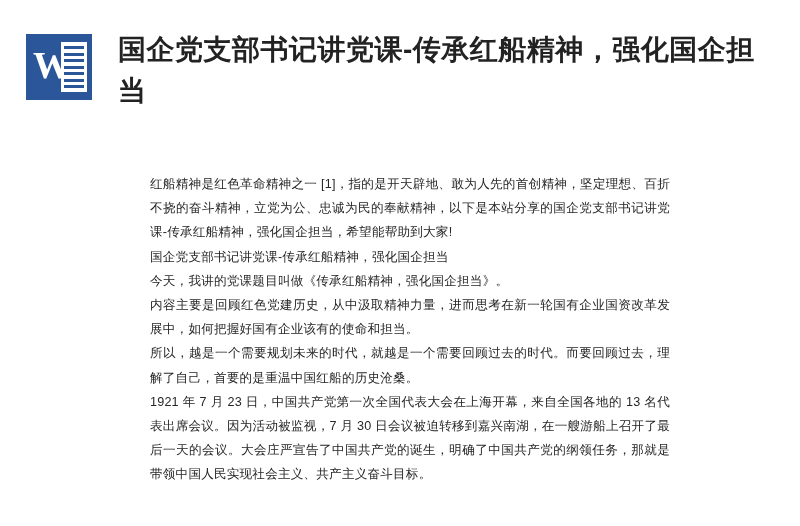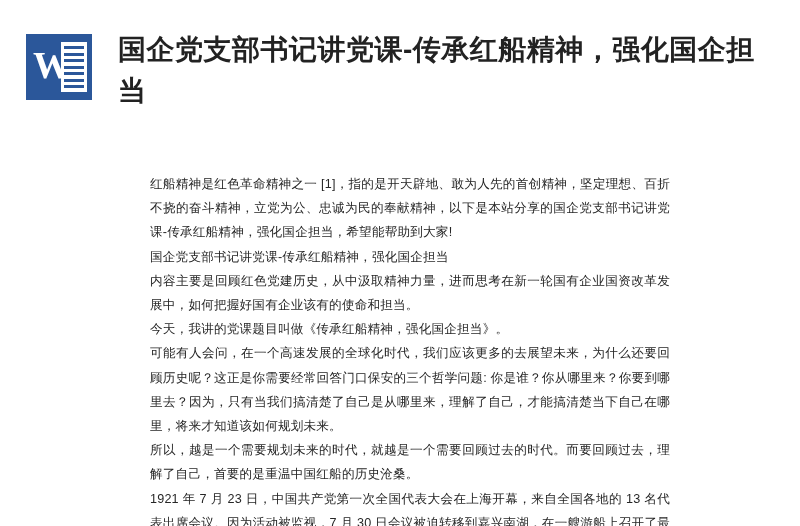--- a/index.html
+++ b/index.html
@@ -124,21 +124,20 @@
             <i></i>
         </span>
       </div>
     </div>
     <div class="doc-title">国企党支部书记讲党课-传承红船精神，强化国企担当</div>
   </div>
 
   <div class="doc-body">
     <p>红船精神是红色革命精神之一 [1]，指的是开天辟地、敢为人先的首创精神，坚定理想、百折不挠的奋斗精神，立党为公、忠诚为民的奉献精神，以下是本站分享的国企党支部书记讲党课-传承红船精神，强化国企担当，希望能帮助到大家!</p>
     <p>国企党支部书记讲党课-传承红船精神，强化国企担当</p>
+    <p>今天，我讲的党课题目叫做《传承红船精神，强化国企担当》。</p>
     <p>内容主要是回顾红色党建历史，从中汲取精神力量，进而思考在新一轮国有企业国资改革发展中，如何把握好国有企业该有的使命和担当。</p>
-    <p>今天，我讲的党课题目叫做《传承红船精神，强化国企担当》。</p>
-    <p>可能有人会问，在一个高速发展的全球化时代，我们应该更多的去展望未来，为什么还要回顾历史呢？这正是你需要经常回答门口保安的三个哲学问题: 你是谁？你从哪里来？你要到哪里去？因为，只有当我们搞清楚了自己是从哪里来，理解了自己，才能搞清楚当下自己在哪里，将来才知道该如何规划未来。</p>
     <p>所以，越是一个需要规划未来的时代，就越是一个需要回顾过去的时代。而要回顾过去，理解了自己，首要的是重温中国红船的历史沧桑。</p>
     <p>1921 年 7 月 23 日，中国共产党第一次全国代表大会在上海开幕，来自全国各地的 13 名代表出席会议。因为活动被监视，7 月 30 日会议被迫转移到嘉兴南湖，在一艘游船上召开了最后一天的会议。大会庄严宣告了中国共产党的诞生，明确了中国共产党的纲领任务，那就是带领中国人民实现社会主义、共产主义奋斗目标。</p>
 
   </div>
 
 </div>
 
 </body></html>

